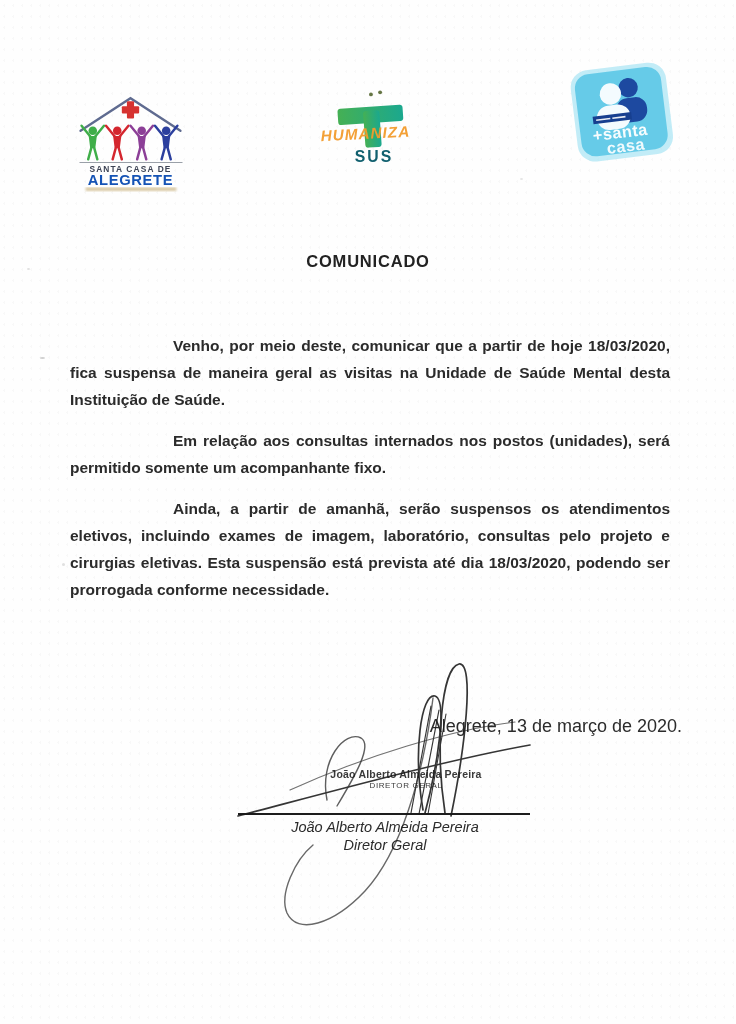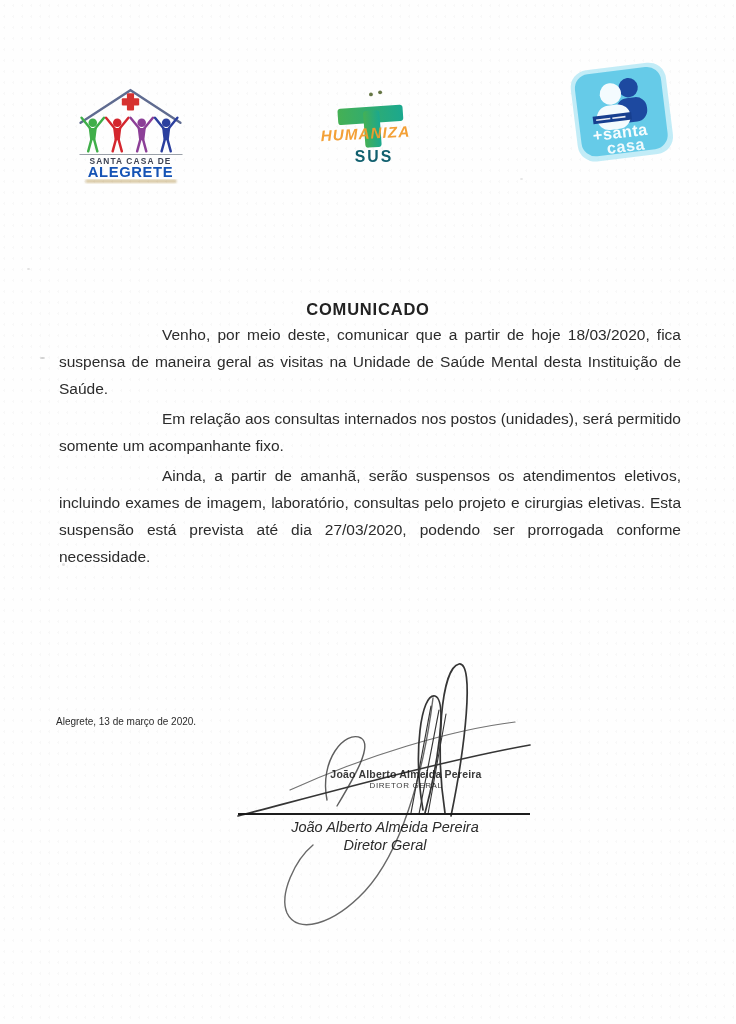--- a/index.html
+++ b/index.html
@@ -6,38 +6,38 @@
   .page{
     position:relative; width:736px; height:1024px; margin:0 auto;
     background:#fefefe;
     background-image:radial-gradient(rgba(0,0,0,0.025) 1px, transparent 1px);
     background-size:9px 11px;
     font-family:"Liberation Sans", sans-serif;
     color:#2e2e2e; overflow:hidden;
   }
   
   .logos{position:absolute; top:60px; left:0; width:736px; height:130px;}
-  .logo-left{position:absolute; left:72px; top:20px; width:118px; height:104px;}
+  .logo-left{position:absolute; left:72px; top:28px; width:118px; height:104px;}
   .logo-center{position:absolute; left:318px; top:22px; width:112px; height:94px;}
   .logo-right{position:absolute; left:572px; top:2px; width:102px; height:102px; transform:rotate(-7deg);}
   
   .title{
     position:absolute; top:252px; left:0; width:736px; text-align:center;
-    font-size:16.5px; font-weight:bold; letter-spacing:0.8px; color:#222;margin-top:48px;
+    font-size:16.5px; font-weight:bold; letter-spacing:0.8px; color:#222;
   }
   
   .body{
     position:absolute; top:318px; left:56px; width:628px;
     font-size:15.5px; line-height:27px; text-align:justify; color:#2b2b2b;
   }
-  .body p{margin:3px; text-indent:103px;}
+  .body p{margin:14px; text-indent:103px;font-weight:bold;}
   
   .date-line{
     position:absolute; top:716px; left:56px; width:626px;
-    font-size:10px; text-align:left; color:#2b2b2b;
+    font-size:18px; text-align:right; color:#2b2b2b;
   }
   
   .stamp{
     position:absolute; top:768px; left:308px; width:196px;
     text-align:center; color:#3a3a3a;
   }
   .stamp-name{font-size:10.5px; font-weight:bold; letter-spacing:0.2px;}
   .stamp-role{font-size:8px; letter-spacing:0.6px; margin-top:1px;}
   
   .sig-line{position:absolute; top:813px; left:238px; width:292px; height:2px; background:#1d1d1d;}
@@ -156,21 +156,21 @@
         <text x="30" y="88" font-size="16" font-weight="bold" fill="#ffffff" opacity="0.9" letter-spacing="0.5">casa</text>
       </svg>
     </div>
   </div>
 
   <div class="title">COMUNICADO</div>
 
   <div class="body">
     <p>Venho, por meio deste, comunicar que a partir de hoje 18/03/2020, fica suspensa de maneira geral as visitas na Unidade de Saúde Mental desta Instituição de Saúde.</p>
     <p>Em relação aos consultas internados nos postos (unidades), será permitido somente um acompanhante fixo.</p>
-    <p>Ainda, a partir de amanhã, serão suspensos os atendimentos eletivos, incluindo exames de imagem, laboratório, consultas pelo projeto e cirurgias eletivas. Esta suspensão está prevista até dia 27/03/2020, podendo ser prorrogada conforme necessidade.</p>
+    <p>Ainda, a partir de amanhã, serão suspensos os atendimentos eletivos, incluindo exames de imagem, laboratório, consultas pelo projeto e cirurgias eletivas. Esta suspensão está prevista até dia 18/03/2020, podendo ser prorrogada conforme necessidade.</p>
   </div>
 
   <div class="date-line">Alegrete, 13 de março de 2020.</div>
 
   <div class="stamp">
     <div class="stamp-name">João Alberto Almeida Pereira</div>
     <div class="stamp-role">DIRETOR GERAL</div>
   </div>
 
   <div class="sig-line"></div>

